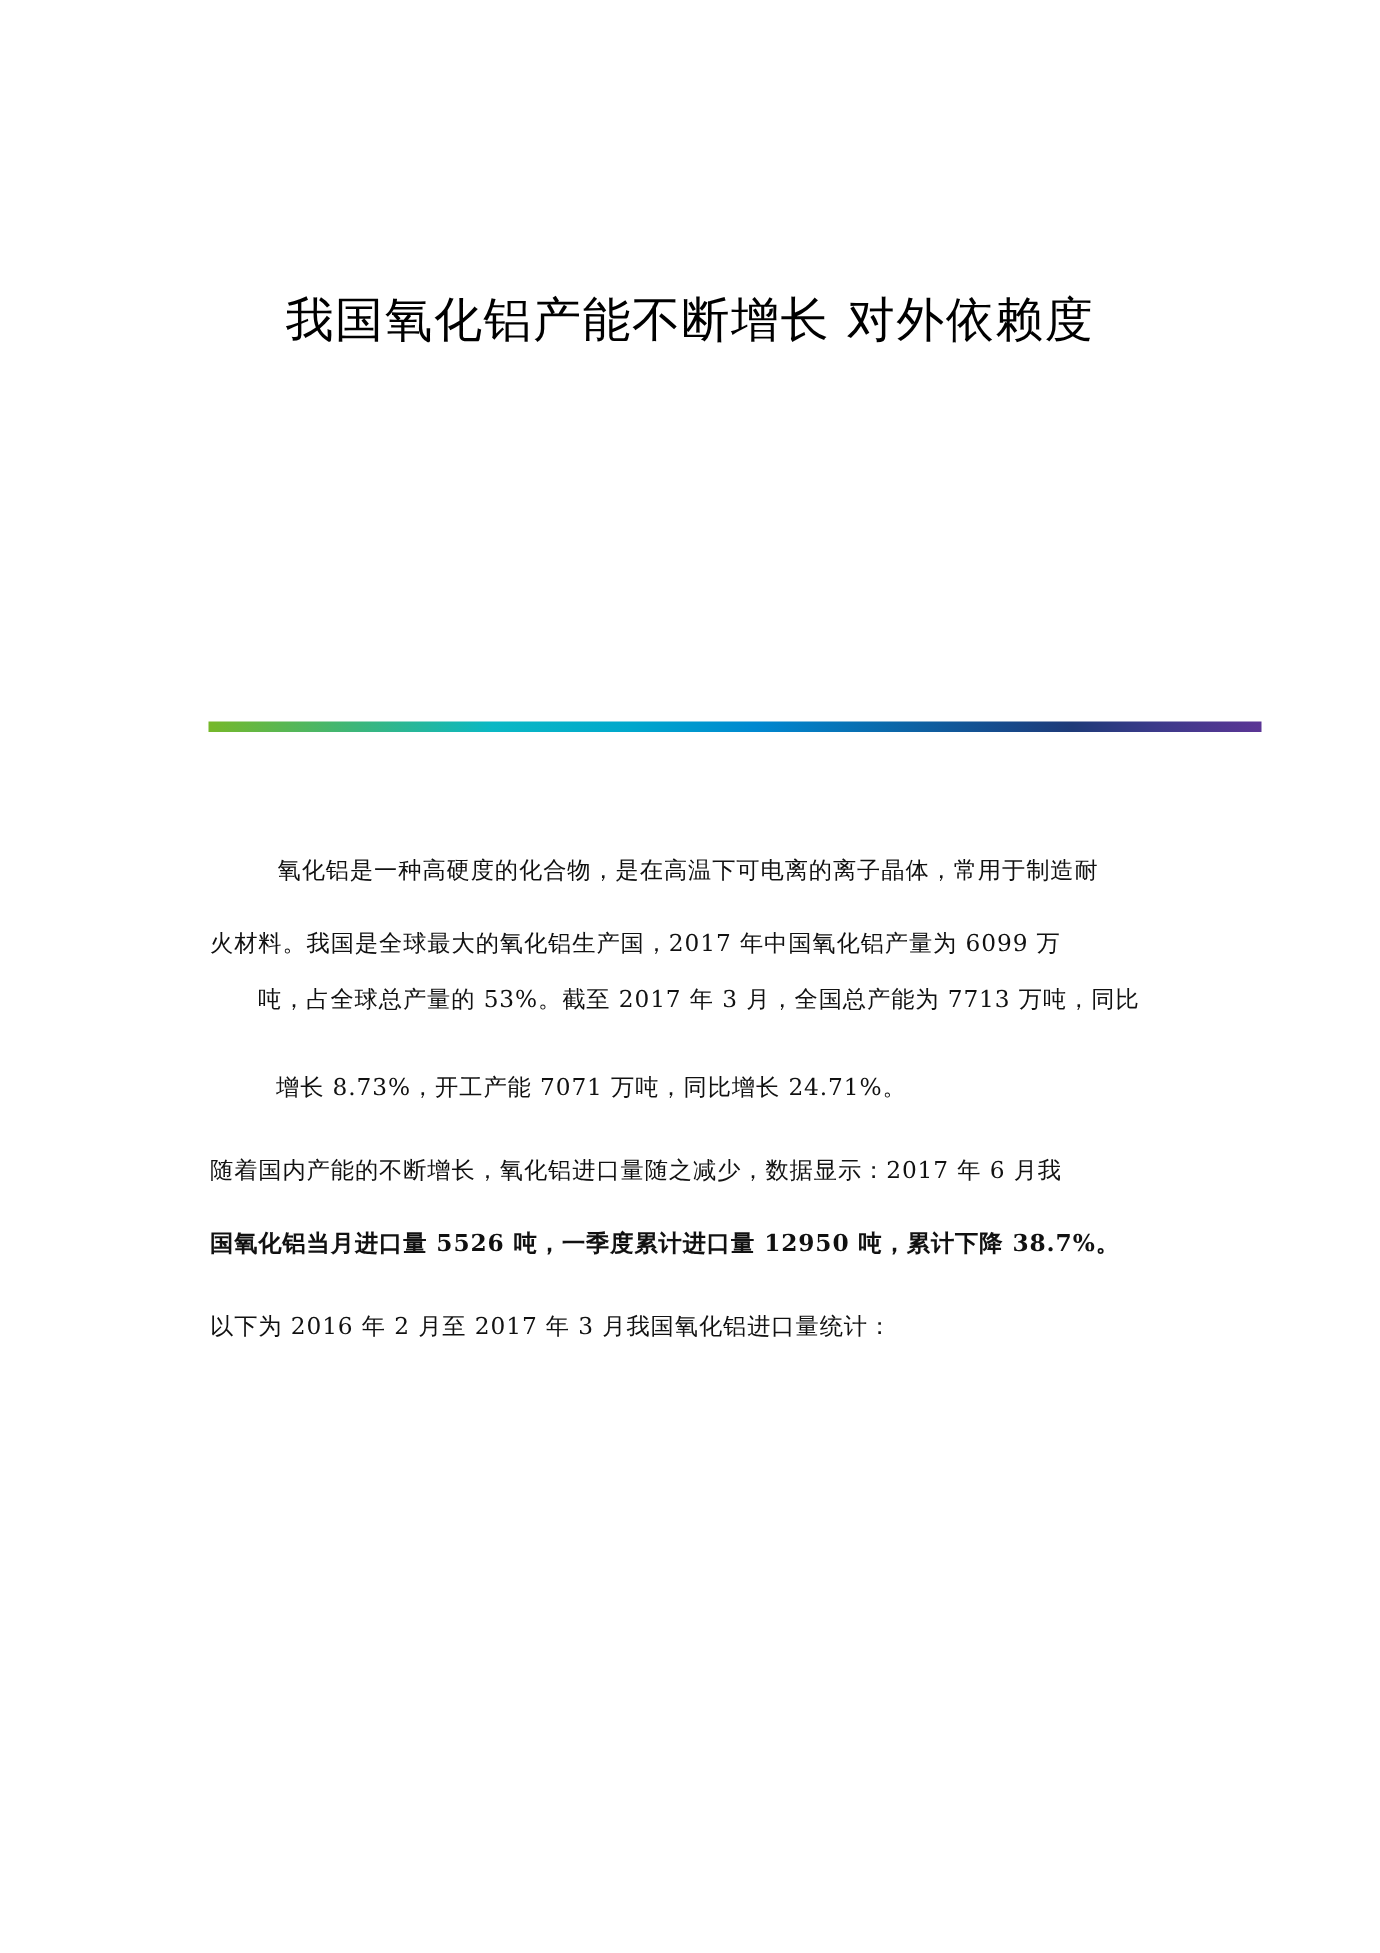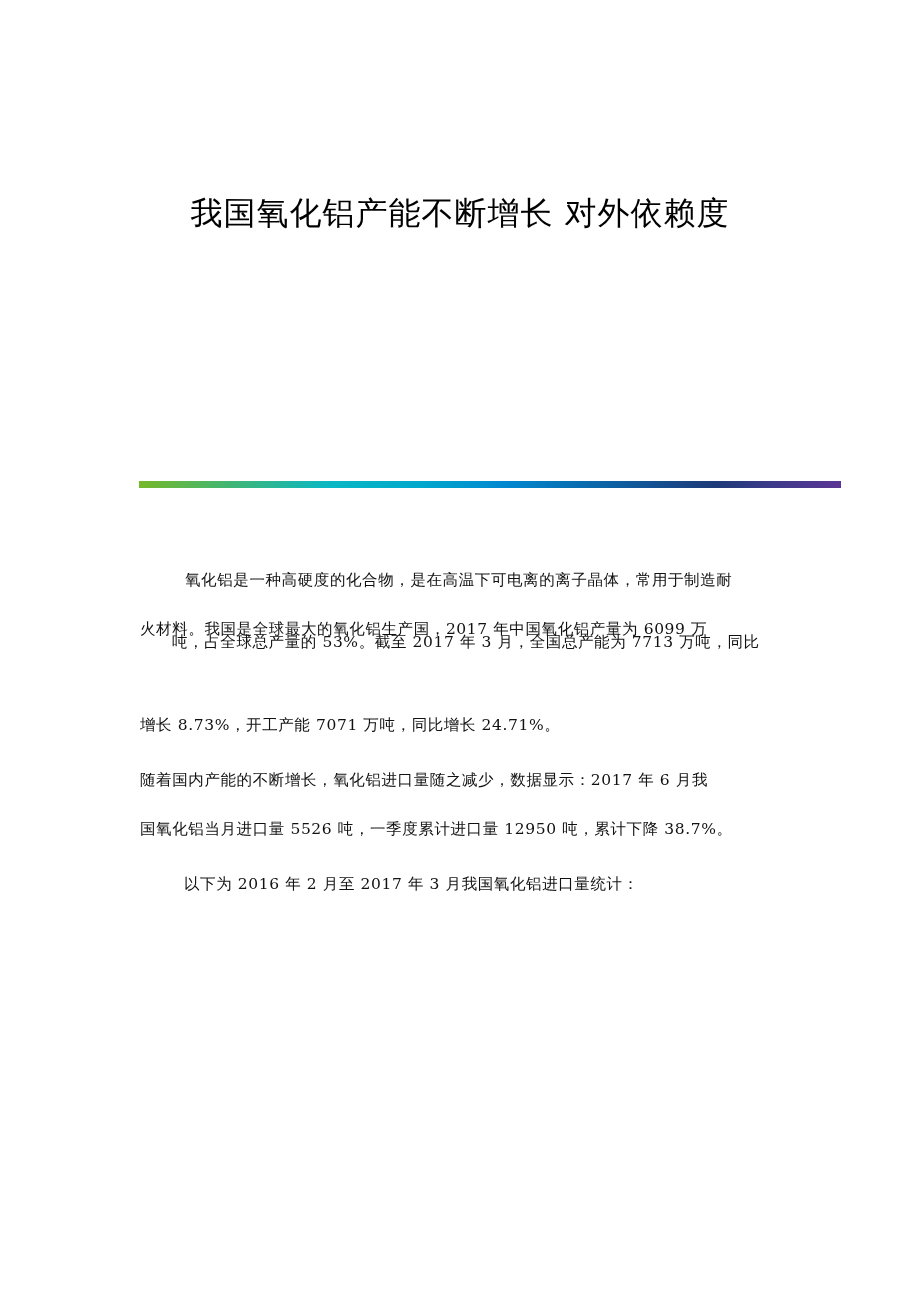--- a/index.html
+++ b/index.html
@@ -80,25 +80,25 @@
 <div class="page">
 
   <h1 class="title line1">我国氧化铝产能不断增长 对外依赖度</h1>
 
   <div class="divider"></div>
 
   <div class="body-text" style="top:0;">
     <div class="para">
       <div class="line" style="top:570px;margin-left:45px;">氧化铝是一种高硬度的化合物，是在高温下可电离的离子晶体，常用于制造耐</div>
       <div class="line" style="top:619px;">火材料。我国是全球最大的氧化铝生产国，2017 年中国氧化铝产量为 6099 万</div>
-      <div class="line" style="top:632px;padding-left:32px;">吨，占全球总产量的 53%。截至 2017 年 3 月，全国总产能为 7713 万吨，同比</div>
-      <div class="line" style="top:715px;">增长 8.73%，开工产能 7071 万吨，同比增长 24.71%。</div>
+      <div class="line" style="top:656px;padding-left:32px;">吨，占全球总产量的 53%。截至 2017 年 3 月，全国总产能为 7713 万吨，同比</div>
+      <div class="line" style="top:715px;margin-left:44px;">增长 8.73%，开工产能 7071 万吨，同比增长 24.71%。</div>
     </div>
     <div class="para">
       <div class="line" style="top:770px;">随着国内产能的不断增长，氧化铝进口量随之减少，数据显示：2017 年 6 月我</div>
-      <div class="line" style="top:819px;">国氧化铝当月进口量 5526 吨，一季度累计进口量 12950 吨，累计下降 38.7%。</div>
+      <div class="line" style="top:819px;font-weight:bold;">国氧化铝当月进口量 5526 吨，一季度累计进口量 12950 吨，累计下降 38.7%。</div>
     </div>
     <div class="para">
-      <div class="line" style="top:874px;margin-left:44px;">以下为 2016 年 2 月至 2017 年 3 月我国氧化铝进口量统计：</div>
+      <div class="line" style="top:874px;">以下为 2016 年 2 月至 2017 年 3 月我国氧化铝进口量统计：</div>
     </div>
   </div>
 
 </div>
 
 </body></html>

